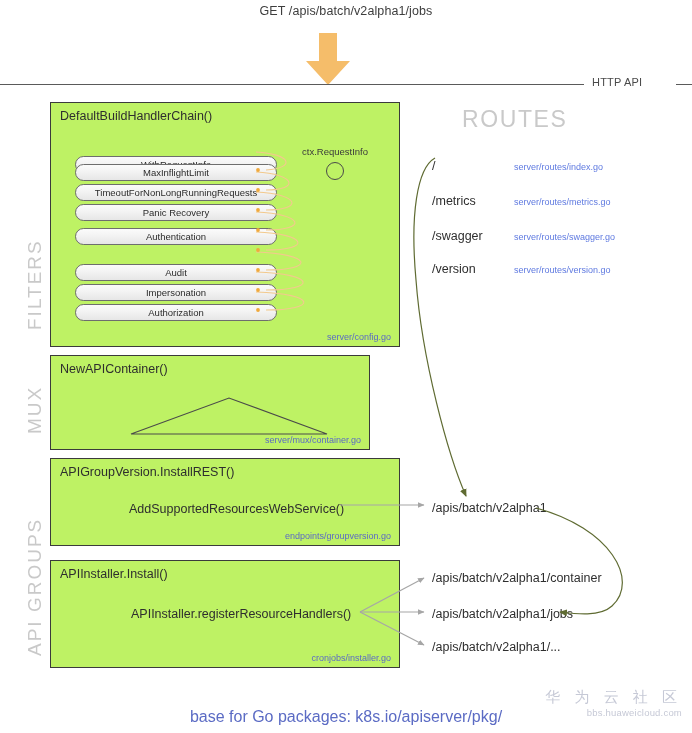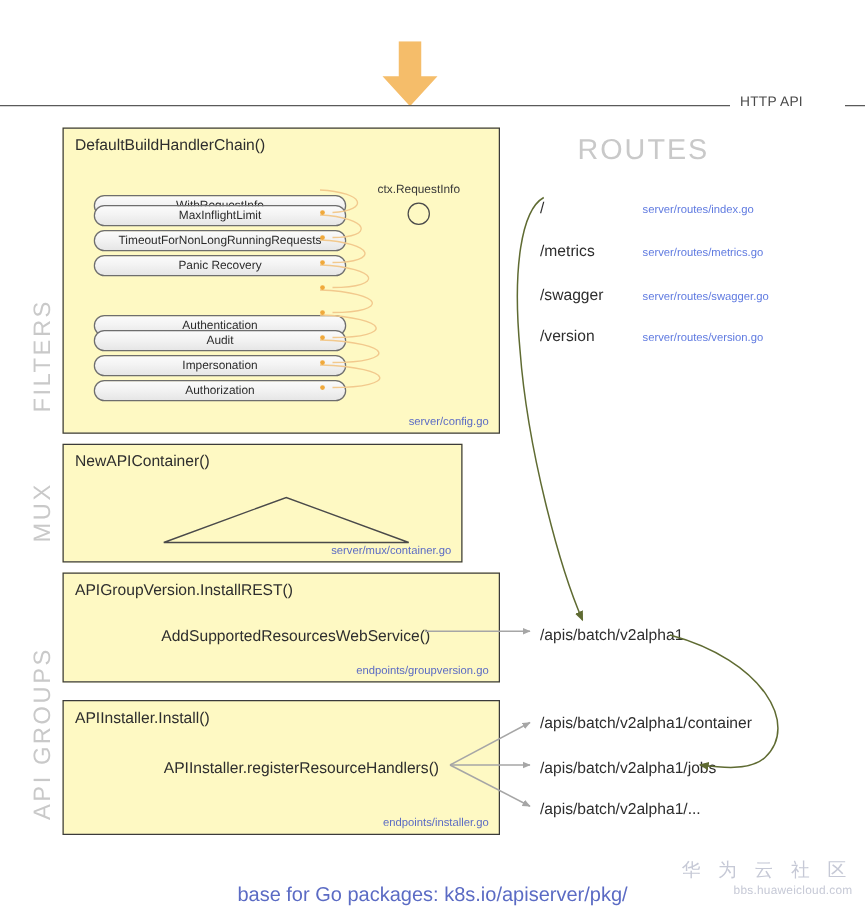--- a/index.html
+++ b/index.html
@@ -58,21 +58,21 @@
     letter-spacing: 2px;
     transform-origin: left top;
     transform: rotate(-90deg);
     white-space: nowrap;
     font-weight: 400;
   }
 
   
   .panel {
     border: 1.4px solid #3b3b3b;
-    background: #fef9c3;
+    background: #bef264;
     box-sizing: border-box;
   }
   .panel-title {
     position: absolute;
     left: 9px; top: 6px;
     font-size: 12.5px;
     color: #2e2e2e;
     white-space: nowrap;
   }
   .file-label {
@@ -185,20 +185,21 @@
     width: 692px;
     height: 733px;
     pointer-events: none;
   }
 </style>
 </head>
 <body>
 
 <div id="page">
 
+  <div class="abs" id="request-label">GET /apis/batch/v2alpha1/jobs</div>
 
   <div class="abs" id="down-arrow">
     <svg width="56" height="54" viewBox="0 0 56 54">
       <path d="M19,0 L37,0 L37,28 L50,28 L28,52 L6,28 L19,28 Z" fill="#f5bd6a"></path>
     </svg>
   </div>
 
   <div class="abs" id="http-line-left"></div>
   <div class="abs" id="http-api-label">HTTP API</div>
   <div class="abs" id="http-line-right"></div>
@@ -207,21 +208,21 @@
   <div class="abs vlabel" style="left:24px; top:434px;">MUX</div>
   <div class="abs vlabel" style="left:24px; top:656px;">API GROUPS</div>
 
   <div class="abs panel" style="left:50px; top:102px; width:350px; height:245px;">
     <div class="panel-title">DefaultBuildHandlerChain()</div>
 
     <div class="pill" style="top:41px;margin-top:12px;">WithRequestInfo</div>
     <div class="pill" style="top:61px;">MaxInflightLimit</div>
     <div class="pill" style="top:81px;">TimeoutForNonLongRunningRequests</div>
     <div class="pill" style="top:101px;">Panic Recovery</div>
-    <div class="pill" style="top:149px;text-align:center;">Authentication</div>
+    <div class="pill" style="top:125px;text-align:center;">Authentication</div>
     <div class="pill" style="top:161px;">Audit</div>
     <div class="pill" style="top:181px;">Impersonation</div>
     <div class="pill" style="top:201px;">Authorization</div>
 
     <div class="file-label">server/config.go</div>
   </div>
 
   <div class="abs" id="ctx-label">ctx.RequestInfo</div>
   <div class="abs" id="ctx-circle"></div>
 
@@ -237,21 +238,21 @@
 
   <div class="abs panel" style="left:50px; top:458px; width:350px; height:88px;">
     <div class="panel-title">APIGroupVersion.InstallREST()</div>
     <div class="fn-label" style="left:78px; top:43px;text-align:right;">AddSupportedResourcesWebService()</div>
     <div class="file-label">endpoints/groupversion.go</div>
   </div>
 
   <div class="abs panel" style="left:50px; top:560px; width:350px; height:108px;">
     <div class="panel-title">APIInstaller.Install()</div>
     <div class="fn-label" style="left:80px; top:46px;">APIInstaller.registerResourceHandlers()</div>
-    <div class="file-label">endpoints/installer.go</div>
+    <div class="file-label">cronjobs/installer.go</div>
   </div>
 
   <div class="abs" id="routes-heading">ROUTES</div>
 
   <div class="route-path" style="left:432px; top:159px;">/</div>
   <div class="route-file" style="left:514px; top:162px;">server/routes/index.go</div>
 
   <div class="route-path" style="left:432px; top:194px;">/metrics</div>
   <div class="route-file" style="left:514px; top:197px;">server/routes/metrics.go</div>
 

